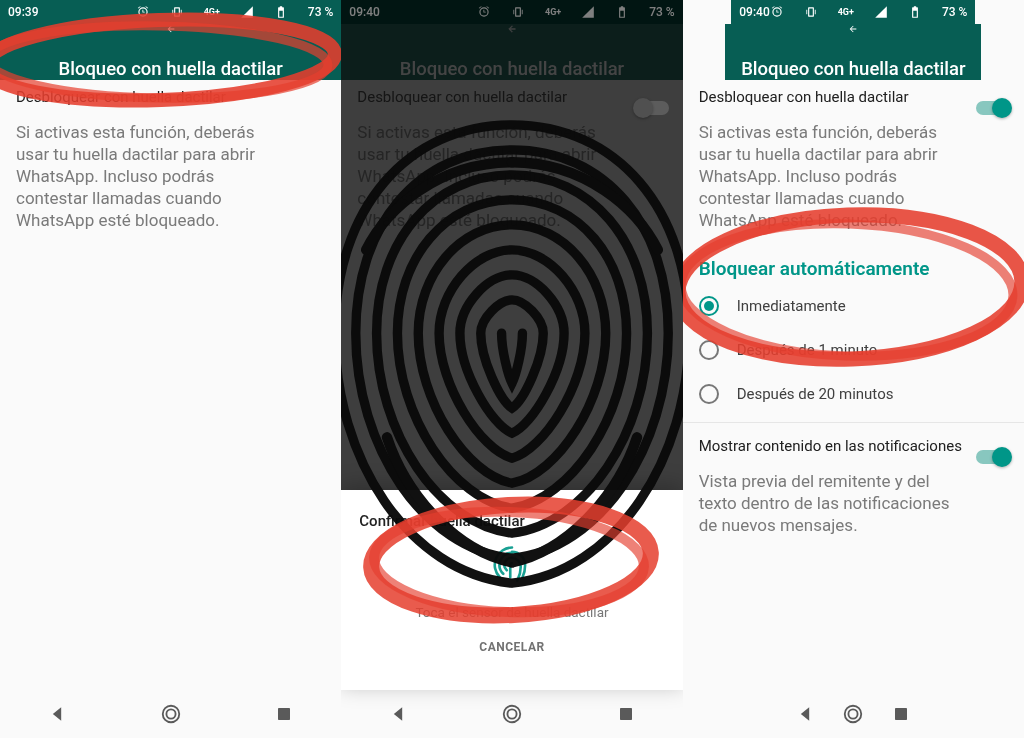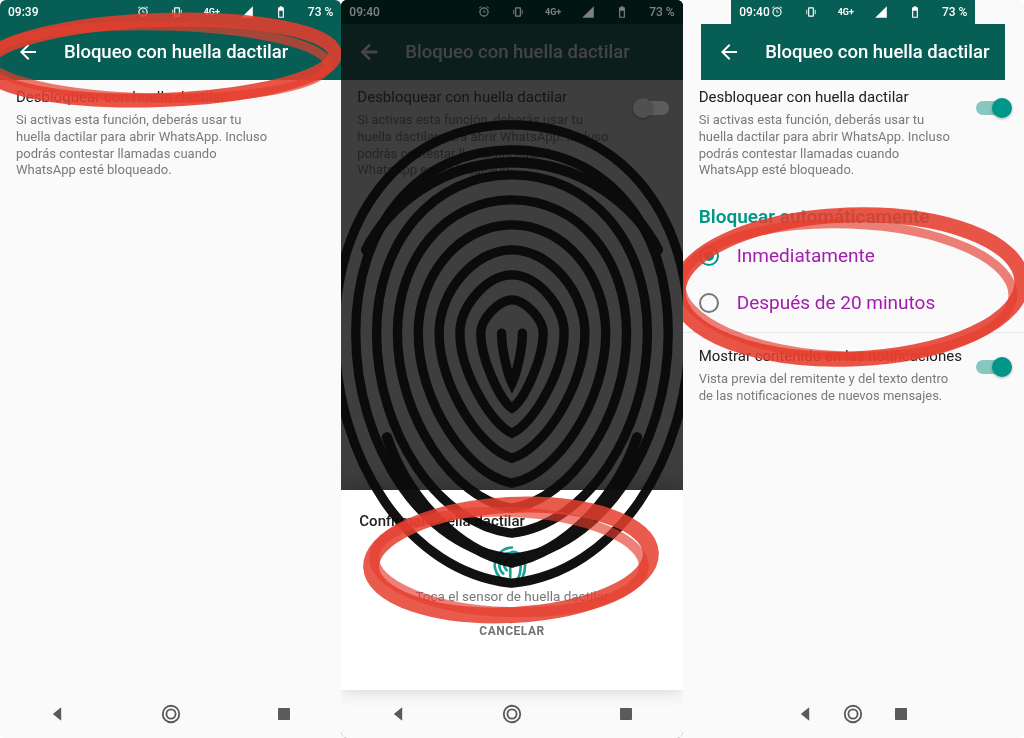--- a/index.html
+++ b/index.html
@@ -12,21 +12,20 @@
     overflow: hidden;
   }
   .screen {
     width: 341.33px;
     height: 738px;
     position: relative;
     background: #fafafa;
     display: flex;
     flex-direction: column;
     overflow: hidden;
-    border-radius: 6px;
   }
   .screen + .screen { border-left: 0; align-items: center; }
 
   
   .status-bar {
     height: 24px;
     background: #075E54;
     color: #fff;
     display: flex;
     align-items: center;
@@ -43,47 +42,48 @@
   .app-bar {
     height: 56px;
     background: #075E54;
     color: #fff;
     display: flex;
     align-items: center;
     padding: 0 16px;
     gap: 24px;
     position: relative;
     z-index: 1;
+    flex-direction: column;
   }
   .app-bar .back { width: 24px; height: 24px; }
   .app-bar .title { font-size: 18.5px; font-weight: 500; }
 
   
   .content { flex: 1; background: #fafafa; padding: 0; position: relative; }
   .setting-row { padding: 8px 16px; position: relative; }
   .setting-row .title-t { font-size: 15px; color: #202020; line-height: 1.25; }
-  .setting-row .desc { font-size: 13px; color: #7a7a7a; margin-top: 5px; line-height: 1.3; padding-right: 50px;}
+  .setting-row .desc { font-size: 17px; color: #7a7a7a; margin-top: 14px; line-height: 1.3; padding-right: 50px;}
   .toggle {
     position: absolute; right: 14px; top: 18px;
     width: 34px; height: 20px;
   }
   .toggle .track { width: 34px; height: 14px; border-radius: 7px; position: absolute; top: 3px; }
   .toggle .thumb { width: 20px; height: 20px; border-radius: 50%; position: absolute; box-shadow: 0 1px 3px rgba(0,0,0,.3);}
   .toggle.off .track { background: #b9b9b9; }
   .toggle.off .thumb { background: #ececec; left: -2px; }
   .toggle.on .track { background: #88c7bf; }
   .toggle.on .thumb { background: #009688; right: -2px; }
 
   .section-header { font-size: 19px; font-weight: 600; color: #009688; padding: 18px 16px 4px; }
 
   .radio-row { display: flex; align-items: center; gap: 18px; padding: 12px 16px; }
   .radio { width: 20px; height: 20px; border: 2px solid #777; border-radius: 50%; position: relative; flex-shrink:0;}
   .radio.selected { border-color: #009688; }
   .radio.selected::after { content:""; position:absolute; inset:3px; background:#009688; border-radius:50%;}
-  .radio-label { font-size: 19px; color: #a21caf; }
+  .radio-label { font-size: 15px; color: #404040; }
 
   .divider { height: 1px; background: #e6e6e6; margin: 6px 0; }
 
   
   .nav-bar {
     height: 48px;
     background: #fafafa;
     display: flex; justify-content: space-around; align-items: center;
     border-top: 0;
   }
@@ -95,21 +95,21 @@
   }
 
   
   .dialog {
     position: absolute; left: 0; right: 0; bottom: 48px;
     background: #fff; padding: 22px 18px 8px; z-index: 3;
     box-shadow: 0 -4px 20px rgba(0,0,0,.25);
     min-height: 200px;
   }
   .dialog .dlg-title { font-size: 15px; color: #222; font-weight: 500; text-align:left; }
-  .dialog .dlg-hint { font-size: 13.5px; color: #777; text-align: center; margin-top: 58px; }
+  .dialog .dlg-hint { font-size: 13.5px; color: #777; text-align: center; margin-top: 74px; }
   .dialog .dlg-cancel { text-align: center; color: #737373; font-size: 12px; font-weight: 700; letter-spacing: .5px; padding: 20px 0 6px;}
   .dialog .fp-small { width: 42px; height: 42px; position:absolute; left:50%; top:54px; transform:translateX(-50%); opacity:.9;}
 
   
   .big-fp {
     position: absolute; left: 50%; top: 48%; transform: translate(-50%, -50%);
     width: 430px; height: 500px; z-index: 4; pointer-events: none; opacity: 0.97;
   }
 
   
@@ -332,20 +332,24 @@
     </div>
 
     <div class="section-header">Bloquear automáticamente</div>
 
     <div class="radio-row">
       <div class="radio selected"></div>
       <div class="radio-label">Inmediatamente</div>
     </div>
     <div class="radio-row">
       <div class="radio"></div>
+      <div class="radio-label">Después de 1 minuto</div>
+    </div>
+    <div class="radio-row">
+      <div class="radio"></div>
       <div class="radio-label">Después de 20 minutos</div>
     </div>
 
     <div class="divider"></div>
 
     <div class="setting-row">
       <div class="title-t">Mostrar contenido en las notificaciones</div>
       <div class="desc">Vista previa del remitente y del texto dentro de las notificaciones de nuevos mensajes.</div>
       <div class="toggle on">
           <div class="track"></div>

